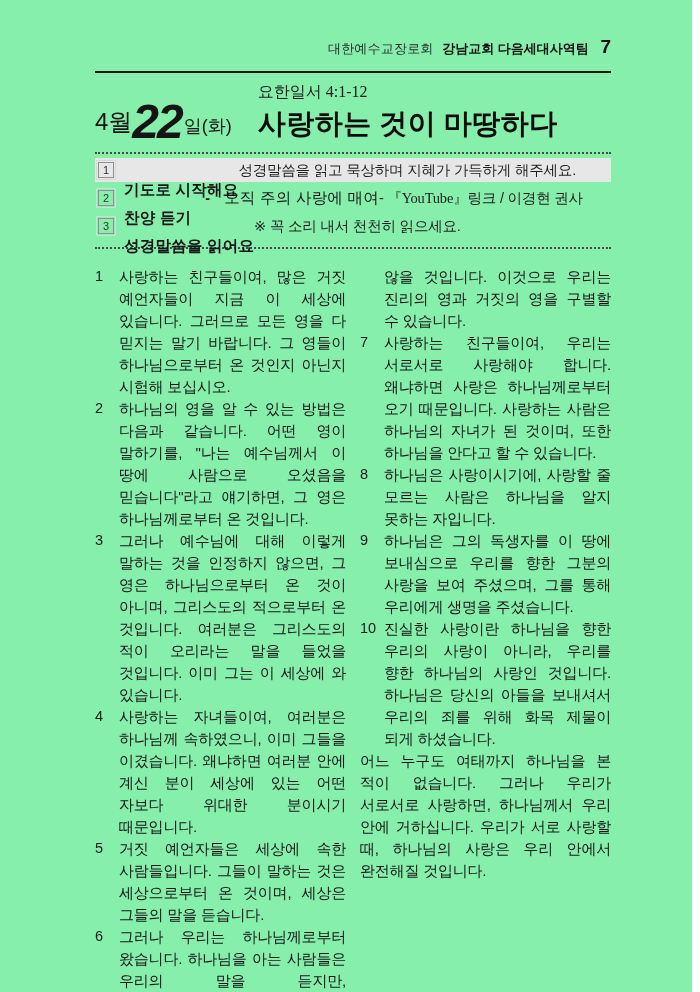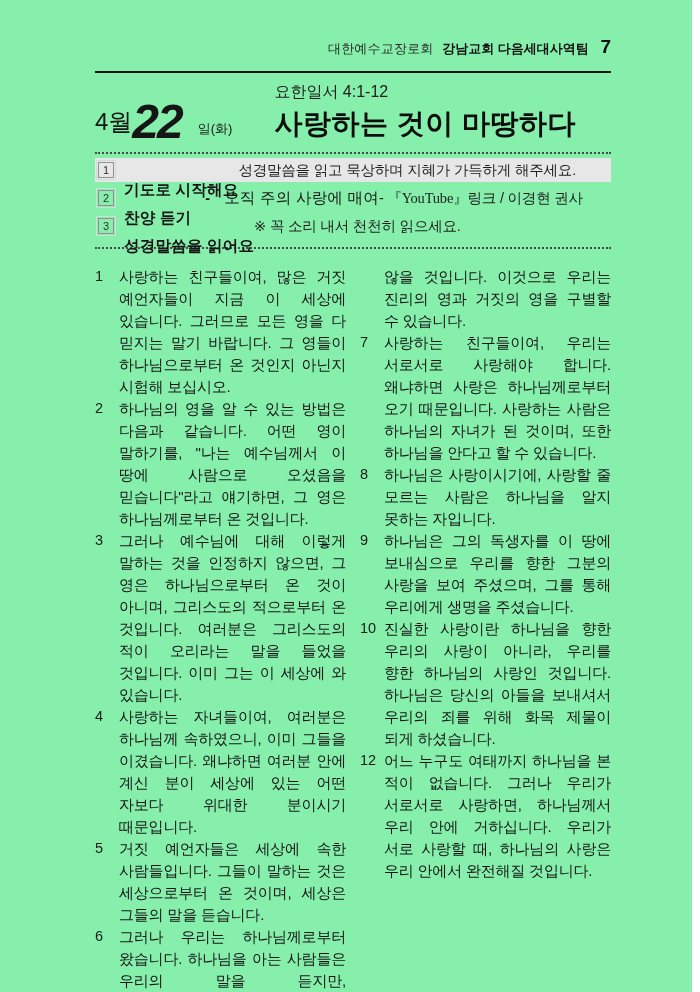--- a/index.html
+++ b/index.html
@@ -17,22 +17,22 @@
   .hdr-denom{font-weight:400;color:#2a2a2a;margin-right:5px;letter-spacing:0.2px;}
   .hdr-team{font-weight:700;color:#111;}
   .hdr-page{font-weight:700;font-size:19px;margin-left:8px;color:#111;}
   .top-rule{border:none;border-top:2.5px solid #151515;margin:13px 0 0 0;}
 
   
   .title-block{display:flex;align-items:flex-end;margin-top:9px;}
   .date{display:flex;align-items:flex-end;white-space:nowrap;}
   .date-month{font-size:24px;padding-bottom:5px;}
   .date-day{font-size:48px;font-weight:700;line-height:0.88;letter-spacing:-2px;font-style:italic;}
-  .date-suffix{font-size:13px;padding-bottom:5px;margin-left:16px;}
-  .passage{margin-left:42px;}
+  .date-suffix{font-size:18px;padding-bottom:5px;margin-left:2px;}
+  .passage{margin-left:26px;font-family:Liberation Serif, serif;}
   .passage-ref{font-size:16px;color:#1c1c1c;}
   .passage-title{font-size:28px;font-weight:700;margin-top:2px;letter-spacing:0.5px;color:#0d0d0d;}
 
   .dotted{border:none;border-top:2px dotted #4a4a4a;margin:9px 0 0 0;}
 
   
   .steps{margin-top:4px;}
   .step-row{display:flex;align-items:center;height:24px;margin-top:4px;font-size:14.5px;padding:0 3px;white-space:nowrap;}
   .step-row.hl{background:#e7e7e7;}
   .step-num{
@@ -147,20 +147,19 @@
           </div>
           <div class="verse">
             <span class="vnum">9</span>
             <span class="vtext">하나님은 그의 독생자를 이 땅에 보내심으로 우리를 향한 그분의 사랑을 보여 주셨으며, 그를 통해 우리에게 생명을 주셨습니다.</span>
           </div>
           <div class="verse">
             <span class="vnum">10</span>
             <span class="vtext">진실한 사랑이란 하나님을 향한 우리의 사랑이 아니라, 우리를 향한 하나님의 사랑인 것입니다. 하나님은 당신의 아들을 보내셔서 우리의 죄를 위해 화목 제물이 되게 하셨습니다.</span>
           </div>
           <div class="verse">
-            <span class="vnum">12</span>
             <span class="vtext">어느 누구도 여태까지 하나님을 본 적이 없습니다. 그러나 우리가 서로서로 사랑하면, 하나님께서 우리 안에 거하십니다. 우리가 서로 사랑할 때, 하나님의 사랑은 우리 안에서 완전해질 것입니다.</span>
           </div>
         </div>
     </div>
 
   </div>
 </div>
 
 </body></html>

